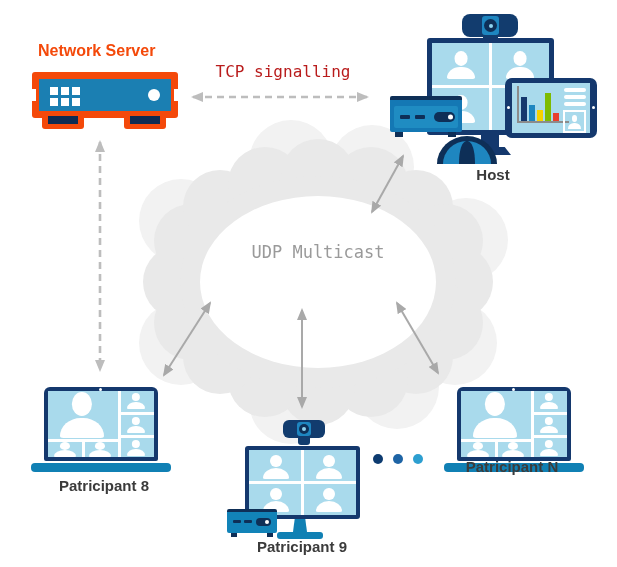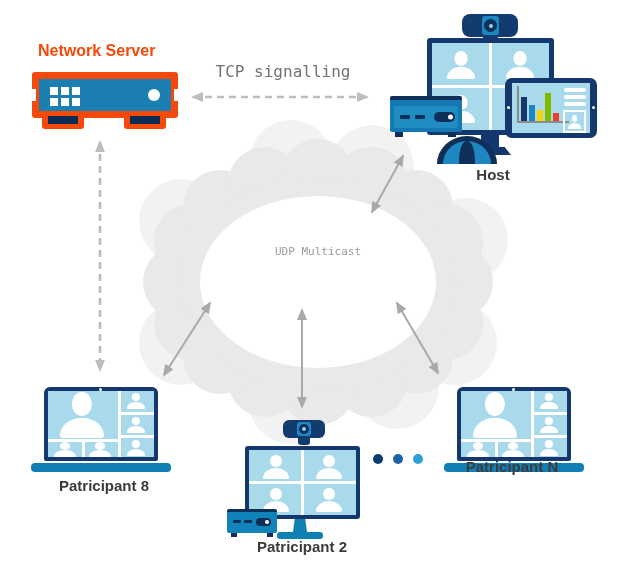--- a/index.html
+++ b/index.html
@@ -4,23 +4,23 @@
 <style>
   html,body{margin:0;padding:0;background:#fff;}
   .canvas{position:relative;width:617px;height:567px;background:#fff;overflow:hidden;
           font-family:"Liberation Sans",sans-serif;}
   .abs{position:absolute;}
   svg.overlay{position:absolute;left:0;top:0;z-index:1;pointer-events:none;}
   .layer{position:absolute;left:0;top:0;width:617px;height:567px;z-index:2;}
 
   
   .brand-label{position:absolute;left:38px;top:42px;width:150px;font-size:16px;font-weight:700;color:#F4490A;}
-  .mono-gray{font-family:"DejaVu Sans Mono","Liberation Mono",monospace;color:#737373;}
+  .mono-gray{font-family:"DejaVu Sans Mono","Liberation Mono",monospace;color:#b91c1c;}
   .tcp-label{position:absolute;left:198px;top:62px;width:170px;text-align:center;font-size:16px;}
-  .cloud-label{position:absolute;left:218px;top:241px;width:200px;text-align:center;font-size:11px;
+  .cloud-label{position:absolute;left:218px;top:241px;width:200px;text-align:center;font-size:17px;
                line-height:22px;color:#9A9A9A;z-index:2;}
   .node-label{position:absolute;font-size:15px;font-weight:700;color:#3B3B3B;text-align:center;}
 
   
   .person{position:absolute;}
   .person::before{content:"";position:absolute;left:50%;top:0;transform:translateX(-50%);
                   width:46%;height:52%;background:#fff;border-radius:50%;}
   .person::after{content:"";position:absolute;left:0;bottom:0;width:100%;height:44%;background:#fff;
                  border-radius:50% 50% 8% 8% / 95% 95% 10% 10%;}
 
@@ -265,21 +265,21 @@
         <div class="pc-body" style="top:3px;height:21px;background:#1283B8;border-radius:0 0 2px 2px;"></div>
         <div class="pc-slot" style="left:6px;top:11px;width:8px;height:3px;"></div>
         <div class="pc-slot" style="left:17px;top:11px;width:8px;height:3px;"></div>
         <div class="pc-btn" style="left:29px;top:9px;width:15px;height:8px;">
             <i style="width:4px;height:4px;"></i>
           </div>
         <div class="pc-foot" style="left:4px;top:24px;width:6px;height:4px;"></div>
         <div class="pc-foot" style="left:40px;top:24px;width:6px;height:4px;"></div>
       </div>
     </div>
-    <div class="node-label" style="left:226px;top:538px;width:152px;">Patricipant 2</div>
+    <div class="node-label" style="left:226px;top:538px;width:152px;">Patricipant 9</div>
 
     <div>
       <div class="dot" style="left:373px;top:454px;background:#0D3B70;"></div>
       <div class="dot" style="left:393px;top:454px;background:#1E64A5;"></div>
       <div class="dot" style="left:413px;top:454px;background:#2D9FD0;"></div>
     </div>
 
     <div class="laptop" style="left:444px;top:387px;">
       <div class="lap-screen">
         <div class="lap-cam"></div>

